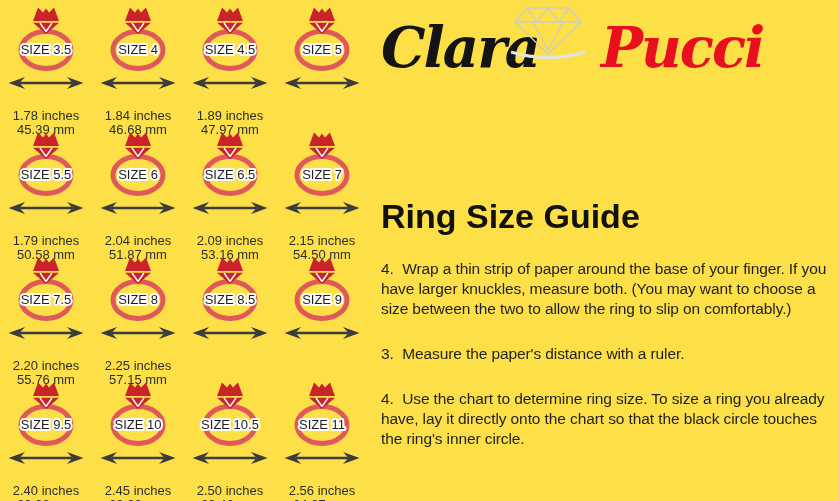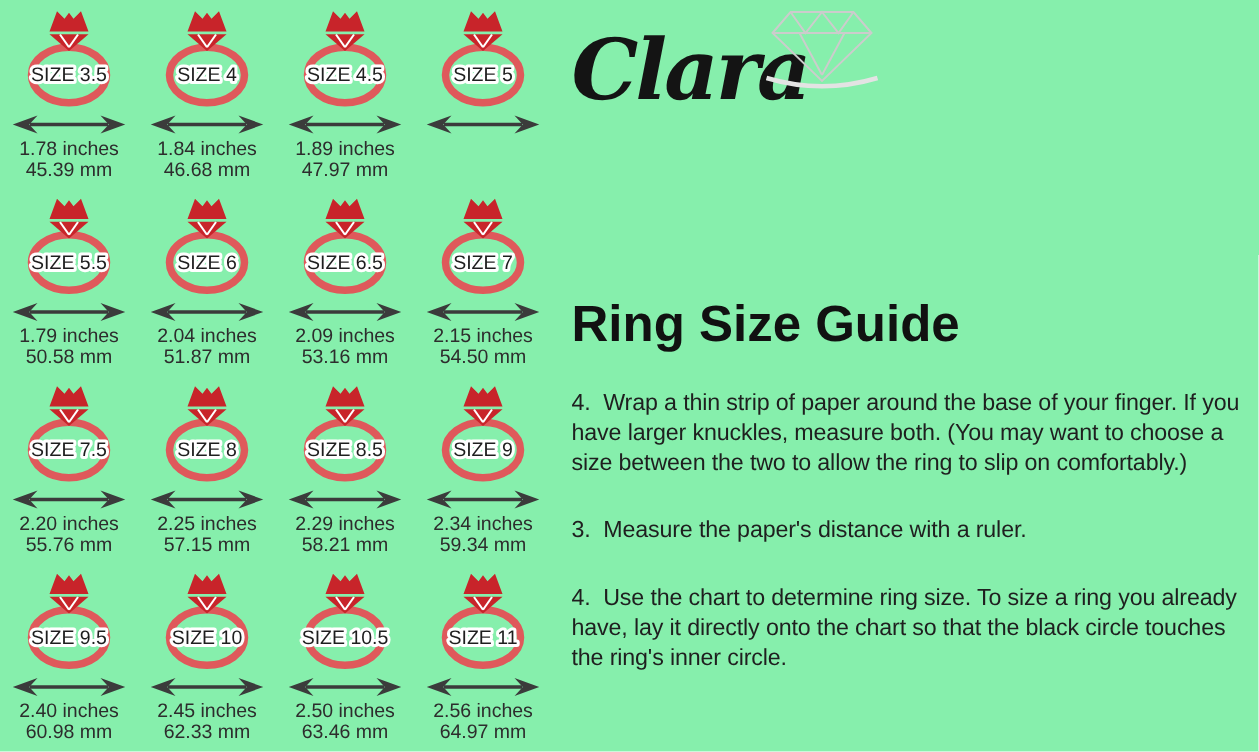--- a/index.html
+++ b/index.html
@@ -1,34 +1,34 @@
 <!DOCTYPE html>
 <html><head>
 <meta charset="utf-8">
 <style>
   html,body { margin:0; padding:0; background:#ffffff; }
   .canvas {
-    position:relative; width:839px; height:501px; background:#86efac;
+    position:relative; width:839px; height:501px; background:#fde047;
     font-family:"Liberation Sans", sans-serif; overflow:hidden;
   }
 
   
   .ring-grid {
     position:absolute; left:0; top:0;
     display:grid; grid-template-columns:repeat(4,92px); grid-auto-rows:125px;
   }
   .cell { text-align:center; padding-top:1px; }
   .ring-svg { display:block; width:92px; height:71px; margin:0 auto; }
   .arrow-svg { display:block; width:92px; height:18px; margin:2px auto 0; }
   .size-label {
     font-family:"Liberation Sans", sans-serif; font-size:13px; fill:#1e1e1e;
     text-anchor:middle; paint-order:stroke; stroke:#ffffff; stroke-width:4px;
     stroke-linejoin:round;
   }
-  .measure { margin-top:0; font-size:13px; line-height:14px; color:#2d2d2d; }
+  .measure { margin-top:17px; font-size:13px; line-height:14px; color:#2d2d2d; }
 
   
   .band { fill:none; stroke:#df595b; stroke-width:5; }
   .gem { fill:#c8242a; }
   .gem-line { stroke:#ffffff; stroke-width:1.4; }
   .arr-line { stroke:#3b3b3b; stroke-width:2.4; }
   .arr-head { fill:#3b3b3b; }
 
   
   .right-panel { position:absolute; left:375px; top:0; width:460px; }
@@ -214,38 +214,30 @@
     </div>
 
     <div class="cell">
       <svg class="ring-svg" viewBox="0 0 92 71">
           <use href="#ringShape"></use>
           <text class="size-label" x="46" y="53">SIZE 8.5</text>
         </svg>
       <svg class="arrow-svg" viewBox="0 0 92 18">
           <use href="#arrowShape"></use>
         </svg>
-      <div class="measure">
-          <div>2.29 inches</div>
-          <div>58.21 mm</div>
-        </div>
     </div>
 
     <div class="cell">
       <svg class="ring-svg" viewBox="0 0 92 71">
           <use href="#ringShape"></use>
           <text class="size-label" x="46" y="53">SIZE 9</text>
         </svg>
       <svg class="arrow-svg" viewBox="0 0 92 18">
           <use href="#arrowShape"></use>
         </svg>
-      <div class="measure">
-          <div>2.34 inches</div>
-          <div>59.34 mm</div>
-        </div>
     </div>
 
     <div class="cell">
       <svg class="ring-svg" viewBox="0 0 92 71">
           <use href="#ringShape"></use>
           <text class="size-label" x="46" y="53">SIZE 9.5</text>
         </svg>
       <svg class="arrow-svg" viewBox="0 0 92 18">
           <use href="#arrowShape"></use>
         </svg>
@@ -304,20 +296,21 @@
     <div class="logo">
       <span class="logo-word logo-word1">Clara</span>
       <svg class="logo-diamond" width="90" height="60" viewBox="0 0 90 60">
         <path class="ld-shadow" d="M8,50 Q45,61 82,50"></path>
         <polygon class="ld-stroke" points="12,20 24,6 66,6 78,20 45,52"></polygon>
         <line class="ld-stroke" x1="12" y1="20" x2="78" y2="20"></line>
         <polyline class="ld-stroke" points="24,6 34,20 45,6 56,20 66,6"></polyline>
         <line class="ld-stroke" x1="30" y1="20" x2="45" y2="48"></line>
         <line class="ld-stroke" x1="60" y1="20" x2="45" y2="48"></line>
       </svg>
+      <span class="logo-word logo-word2">Pucci</span>
     </div>
 
     <h1 class="guide-title">Ring Size Guide</h1>
 
     <p class="step">4.  Wrap a thin strip of paper around the base of your finger. If you have larger knuckles, measure both. (You may want to choose a size between the two to allow the ring to slip on comfortably.)</p>
     <p class="step">3.  Measure the paper's distance with a ruler.</p>
     <p class="step">4.  Use the chart to determine ring size. To size a ring you already have, lay it directly onto the chart so that the black circle touches the ring's inner circle.</p>
 
   </div>
 

